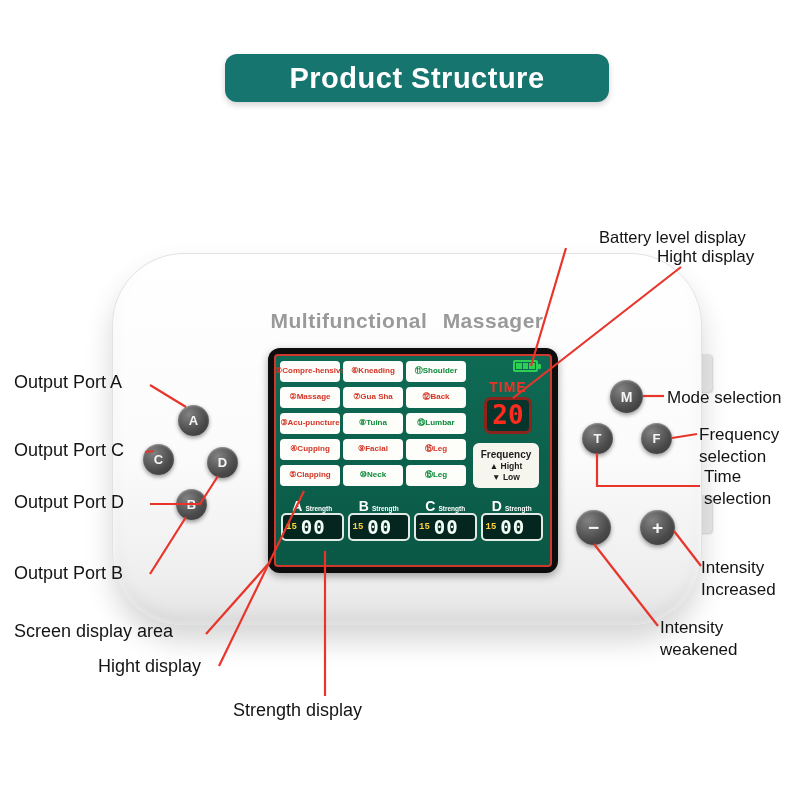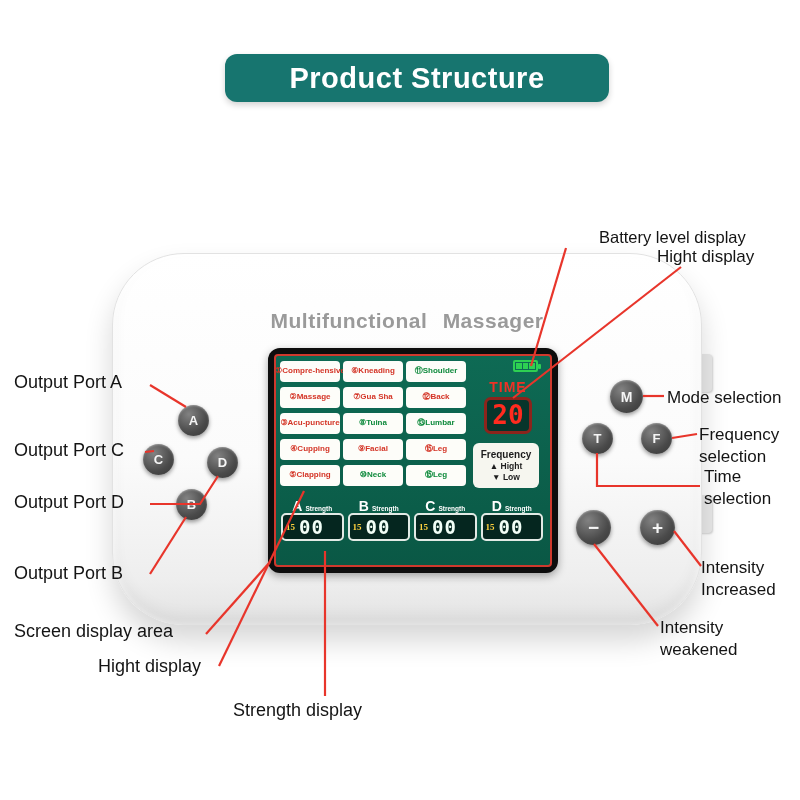--- a/index.html
+++ b/index.html
@@ -73,21 +73,21 @@
   .freq-title{font-size:10px;font-weight:bold;}
   .freq-opt{font-size:8.5px;font-weight:bold;}
 
   .strengths{position:absolute;left:5px;top:142px;width:262px;display:grid;
              grid-template-columns:repeat(4,1fr);gap:4px;}
   .chan-head{display:flex;align-items:baseline;justify-content:center;gap:3px;height:15px;color:#fff;}
   .chan-letter{font-size:14px;font-weight:bold;}
   .chan-lbl{font-size:6.5px;font-weight:bold;}
   .chan-box{height:28px;background:#05261f;border:2px solid #e2eae5;border-radius:5px;
             box-sizing:border-box;display:flex;align-items:center;padding:0 3px;}
-  .preset{color:#ffd23f;font-family:Liberation Serif, serif;font-weight:bold;font-size:9px;}
+  .preset{color:#ffd23f;font-family:Liberation Mono, monospace;font-weight:bold;font-size:9px;}
   .val{color:#f2fff7;font-family:"DejaVu Sans Mono",monospace;font-weight:bold;font-size:19px;
        margin-left:4px;letter-spacing:1px;}
 
   
   .lines{position:absolute;left:0;top:0;width:800px;height:800px;pointer-events:none;}
   .note{position:absolute;color:#141414;font-size:18px;white-space:nowrap;line-height:22px;}
   .n-battery{left:552px;top:226px;font-size:16.5px;margin-left:47px;}
   .n-time{left:657px;top:246px;font-size:17px;}
   .n-out-a{left:14px;top:371px;}
   .n-out-c{left:14px;top:439px;}

